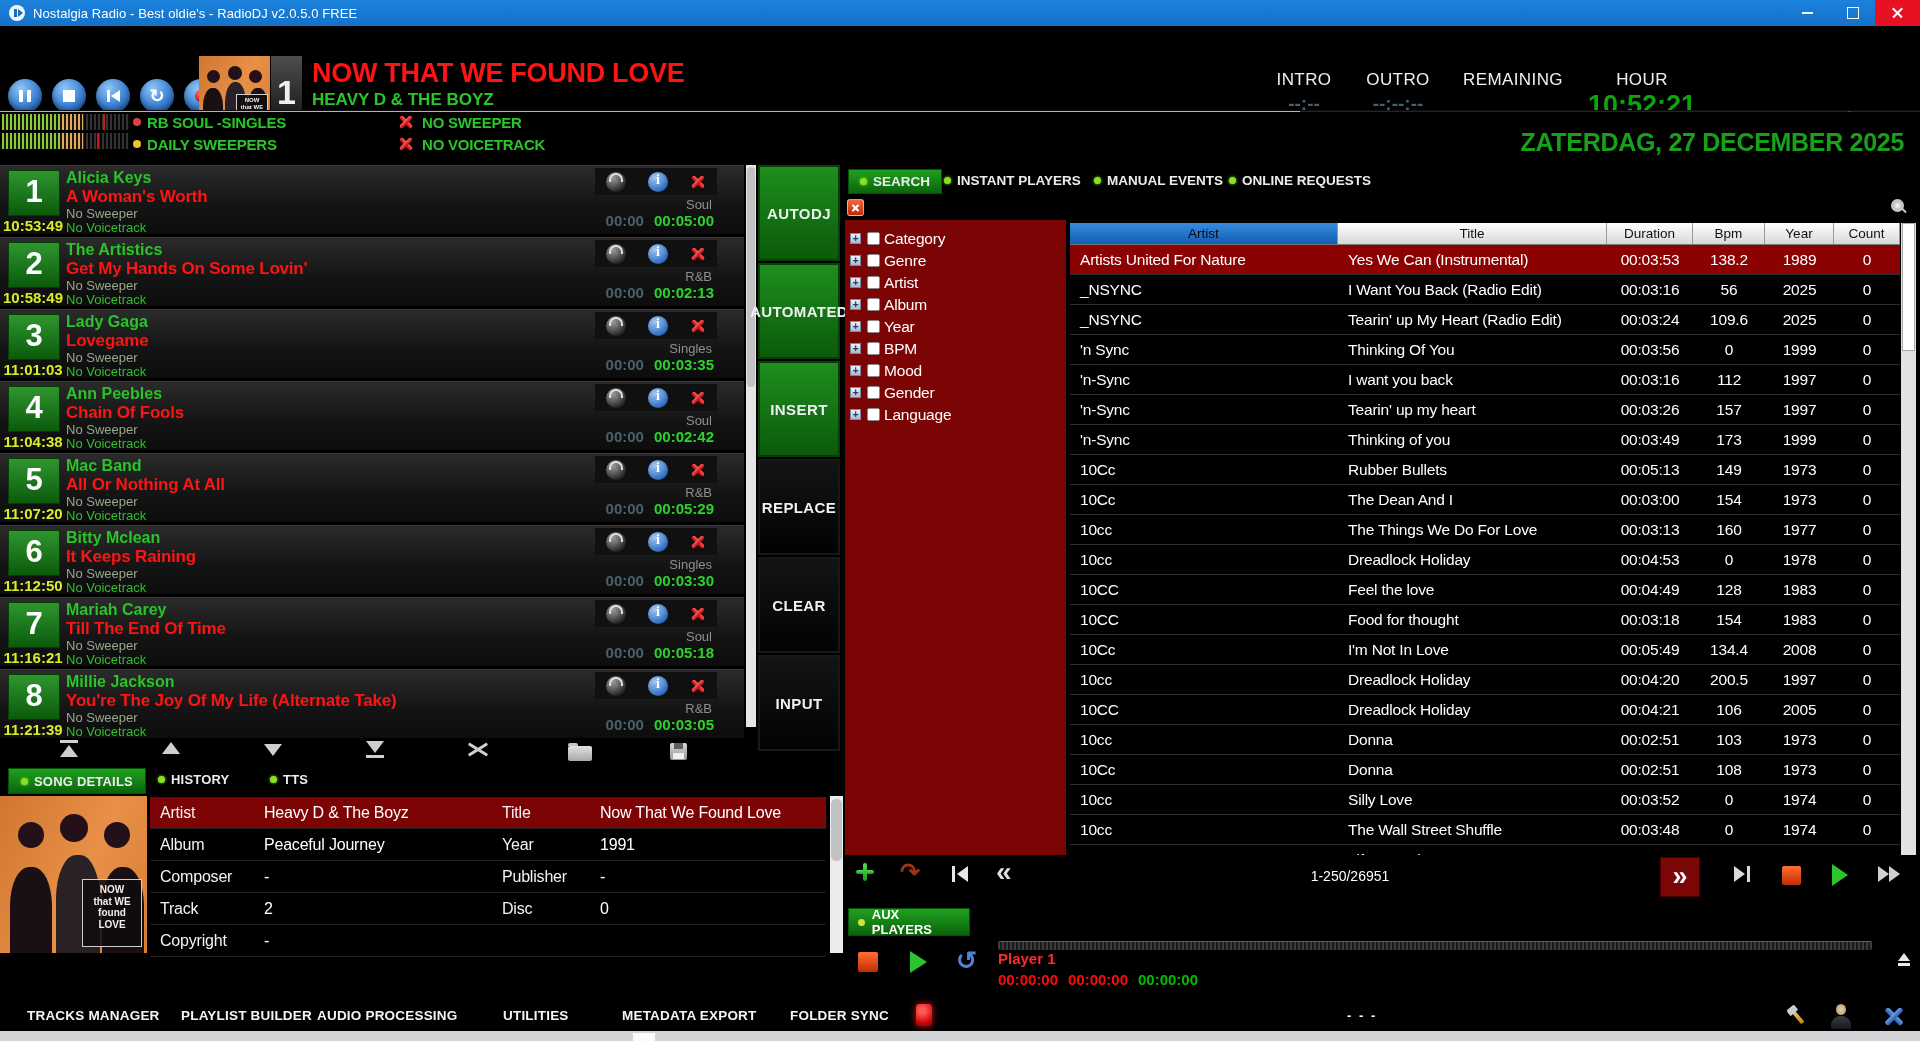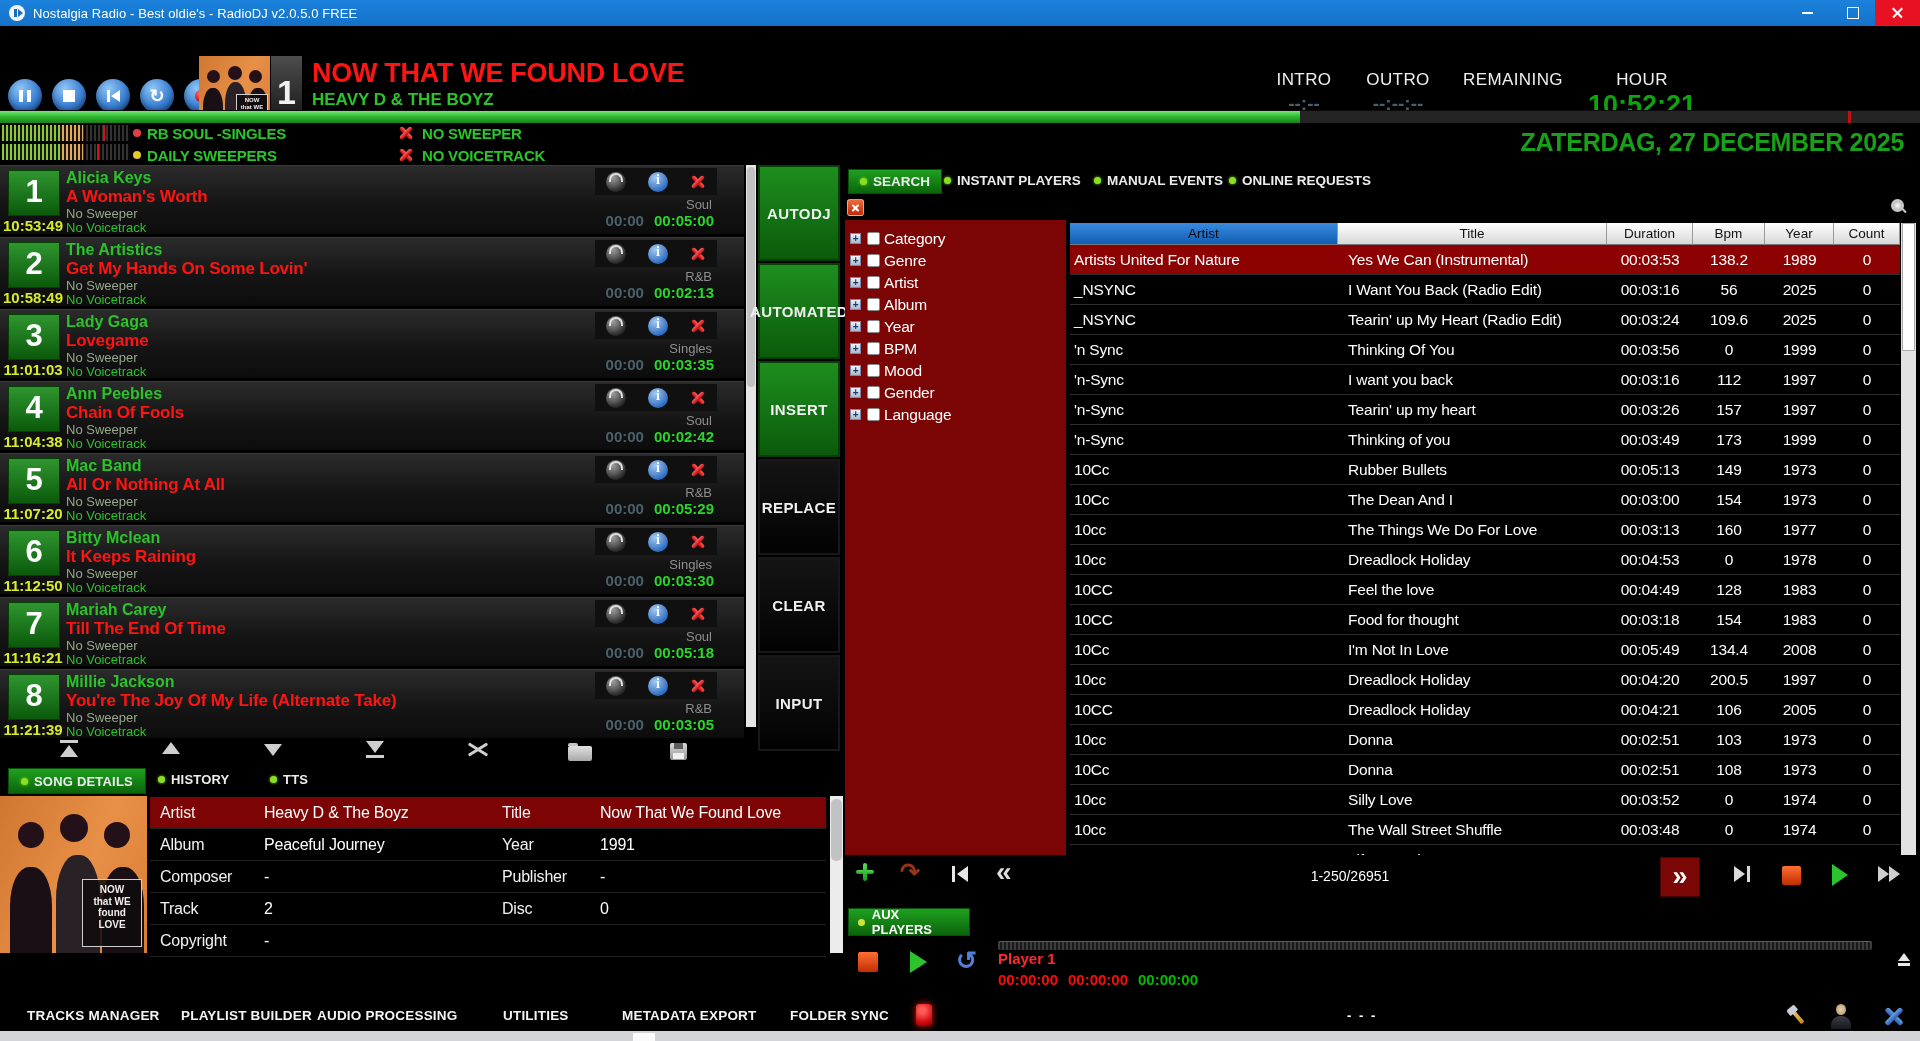--- a/index.html
+++ b/index.html
@@ -54,21 +54,21 @@
   .m-rem{left:1444px;top:44px;width:138px;} .m-rem .val{color:#a16207;font-size:27px;margin-top:16px;font-family:Liberation Serif, serif;}
   .m-hour{left:1586px;top:44px;width:112px;} .m-hour .val{color:#0ca50c;font-size:27px;margin-top:0;}
   .logo{right:14px;top:36px;font-size:38px;font-weight:bold;letter-spacing:-1px;}
   .logo .p1{color:#e7cf3e;} .logo .p2{color:#e05454;}
 
   
   .progress{left:0;top:110px;width:1920px;height:13px;background:#242424;border-top:1px solid #0c0c0c;border-bottom:1px solid #2e2e2e;}
   .progress .fill{position:absolute;left:0;top:0;height:100%;width:67.7%;
       background:linear-gradient(180deg,#74e874,#2eb52e 45%,#127a12);}
   .progress .tick{position:absolute;left:1848px;top:0;width:3px;height:100%;background:#c01010;}
-  .status{left:0;top:123px;width:1920px;height:42px;background:#000;}
+  .status{left:0;top:112px;width:1920px;height:42px;background:#000;}
   .vu{position:absolute;left:2px;width:128px;height:16px;
       background:
         repeating-linear-gradient(90deg,rgba(0,0,0,0) 0 2px,rgba(0,0,0,.88) 2px 4px),
         linear-gradient(90deg,#8cc83a 0 46%,#e2a85c 46% 63%,#333 63% 100%);}
   .vu .peak{position:absolute;top:0;width:2px;height:100%;background:#d01414;}
   .st-dot{position:absolute;width:8px;height:8px;border-radius:50%;}
   .st-txt{position:absolute;font-size:15px;font-weight:bold;color:#28c628;letter-spacing:-.2px;}
   .i-x{position:absolute;width:16px;height:16px;}
   .i-x::before,.i-x::after{content:"";position:absolute;left:0;top:6px;width:16px;height:4px;border-radius:2px;
       background:linear-gradient(#ff6060,#c00606);}
@@ -158,21 +158,21 @@
   .rtable{left:1070px;top:223px;width:830px;height:632px;overflow:hidden;background:#000;}
   .thead{display:flex;height:22px;}
   .hc{background:linear-gradient(#fff,#d8d8d8);color:#111;font-size:13.5px;text-align:center;line-height:22px;
       border-right:1px solid #9a9a9a;border-bottom:1px solid #777;box-sizing:border-box;overflow:hidden;}
   .hc:nth-of-type(1){width:268px;background:linear-gradient(#3a8ade,#0f5eb4);color:#0a0a0a;}
   .hc:nth-of-type(2){width:269px;} .hc:nth-of-type(3){width:86px;} .hc:nth-of-type(4){width:72px;}
   .hc:nth-of-type(5){width:69px;} .hc:nth-of-type(6){width:66px;}
   .trow{display:flex;height:30px;border-bottom:1px solid #2e2e2e;box-sizing:border-box;}
   .trow.selected{background:#8c0202;}
   .tc{color:#fff;font-size:15.5px;line-height:29px;letter-spacing:-.2px;overflow:hidden;white-space:nowrap;box-sizing:border-box;}
-  .tc:nth-of-type(1){width:268px;padding-left:4px;} .tc:nth-of-type(2){width:269px;padding-left:10px;}
+  .tc:nth-of-type(1){width:268px;padding-left:10px;} .tc:nth-of-type(2){width:269px;padding-left:10px;}
   .tc:nth-of-type(3){width:86px;text-align:center;} .tc:nth-of-type(4){width:72px;text-align:center;}
   .tc:nth-of-type(5){width:69px;text-align:center;} .tc:nth-of-type(6){width:66px;text-align:center;}
   .i-mag{left:1890px;top:198px;width:18px;height:18px;}
   .i-mag::before{content:"";position:absolute;left:1px;top:1px;width:9px;height:9px;border:2px solid #c8c8c8;border-radius:50%;background:radial-gradient(#fff,#9a9a9a);}
   .i-mag::after{content:"";position:absolute;left:10px;top:11px;width:7px;height:2px;background:#c8c8c8;transform:rotate(45deg);}
   .rt-scroll{left:1901px;top:223px;width:15px;height:632px;background:#e2e2e2;}
   .rt-scroll .thumb{position:absolute;left:1px;top:0;width:13px;height:128px;background:#fff;border:1px solid #aaa;box-sizing:border-box;}
 
   
   .i-plus{left:856px;top:863px;width:18px;height:18px;}

